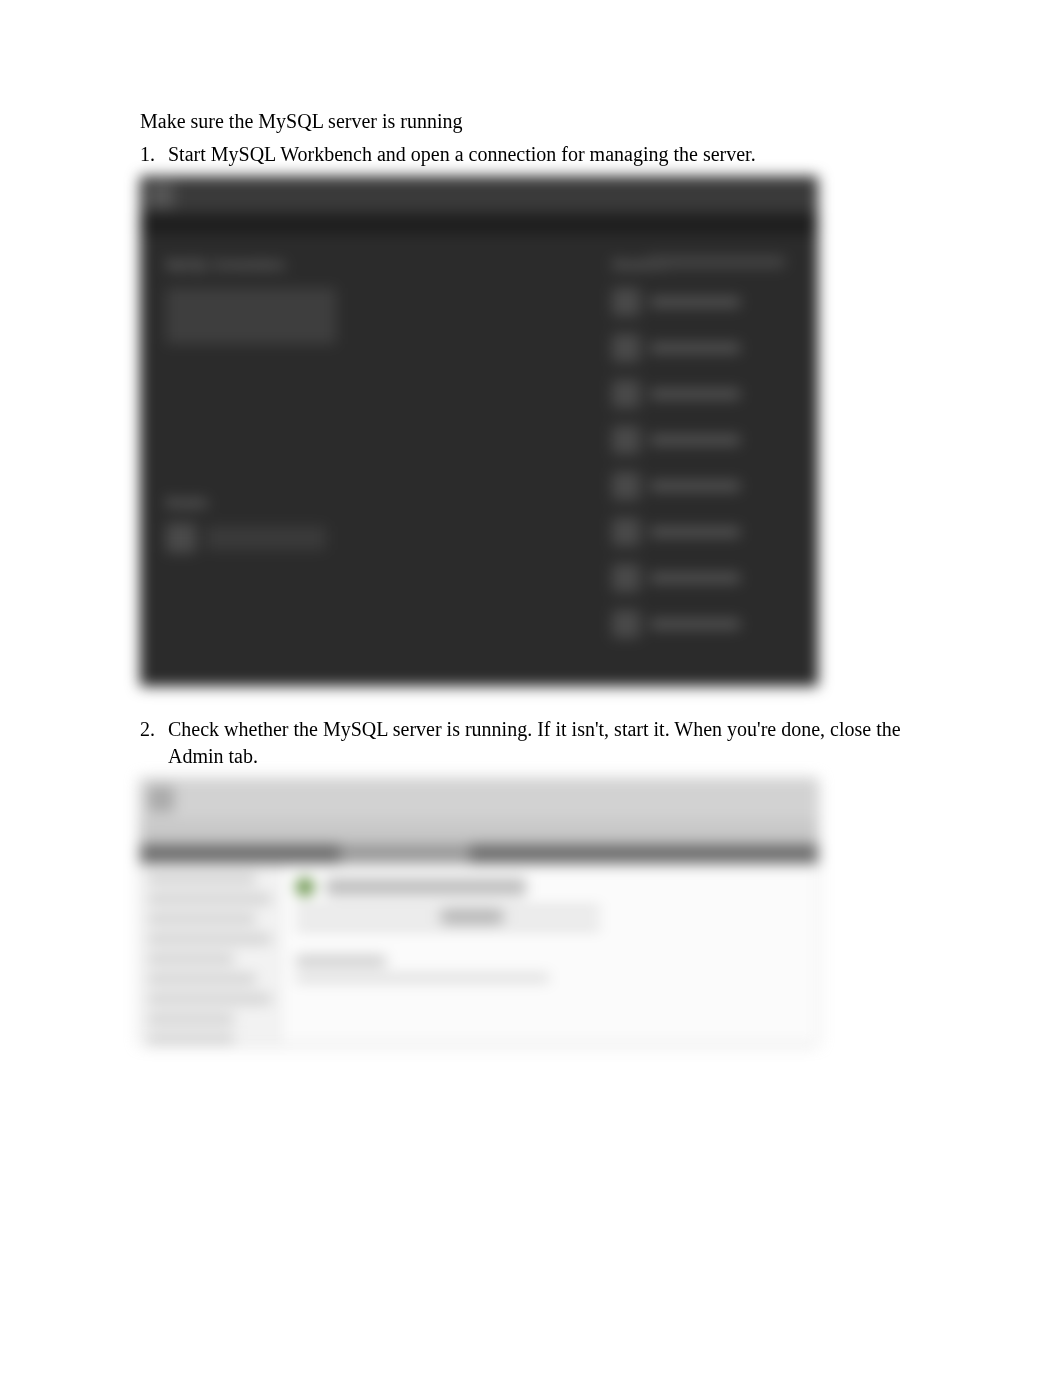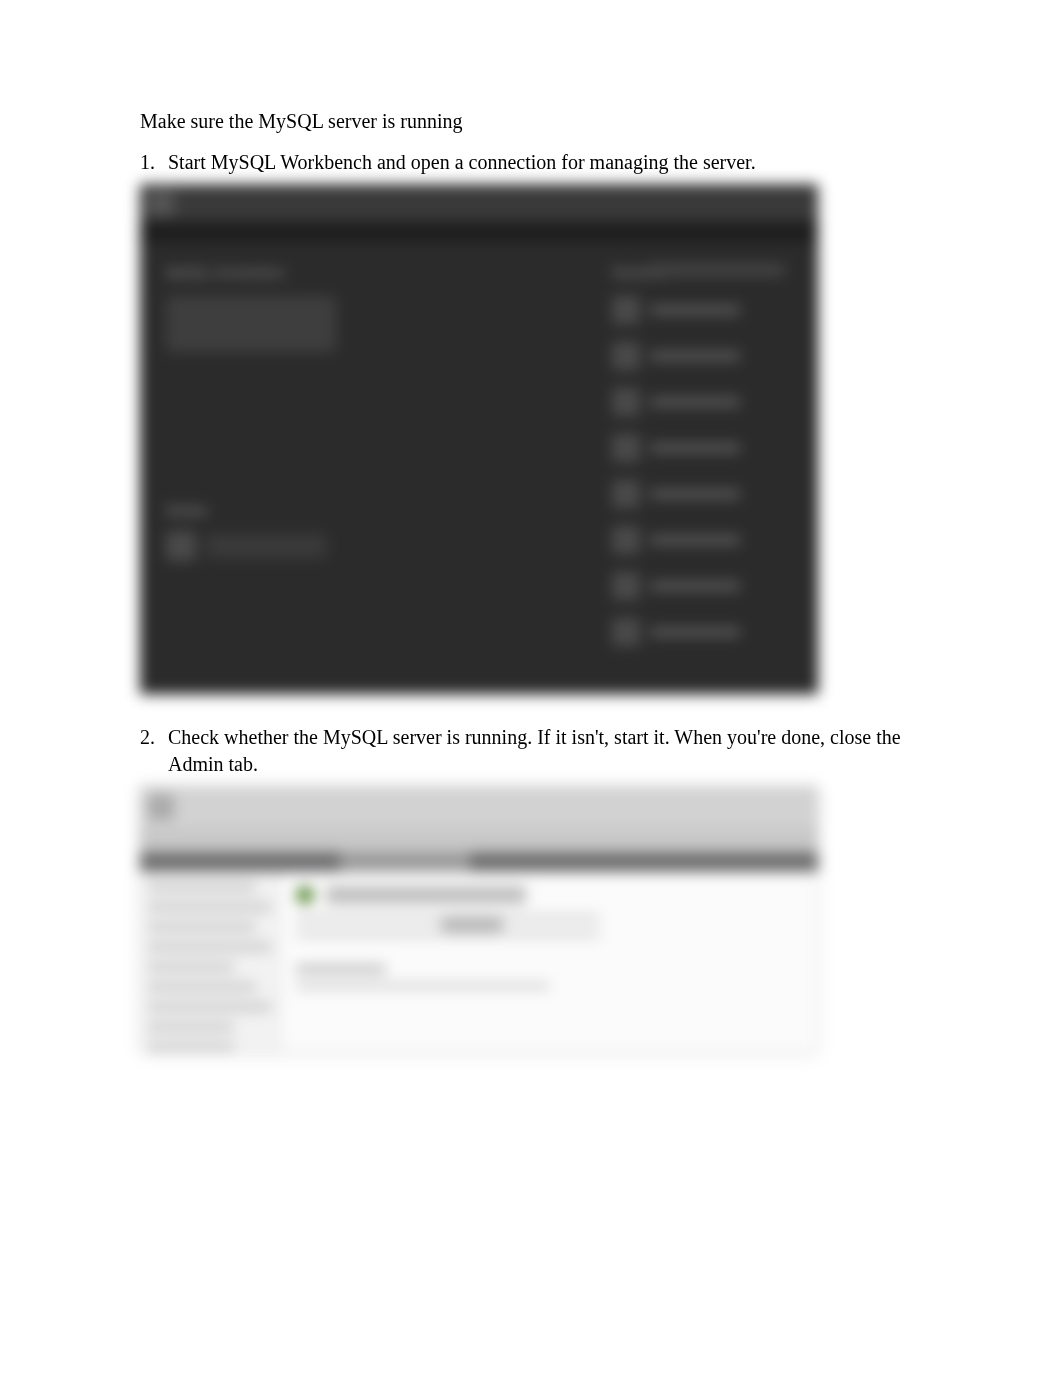--- a/index.html
+++ b/index.html
@@ -6,21 +6,21 @@
     body {
       font-family: Georgia, 'Times New Roman', serif;
       background: #ffffff;
       width: 1062px;
       padding: 108px 140px 140px 140px;
       color: #000;
       font-size: 20px;
       line-height: 1.35;
     }
     .heading {
-      margin-bottom: 14px;
+      margin-bottom: 6px;
     }
     ol.steps {
       list-style: none;
       padding: 0;
       margin: 0;
     }
     ol.steps > li {
       display: flex;
       margin-bottom: 6px;
     }

